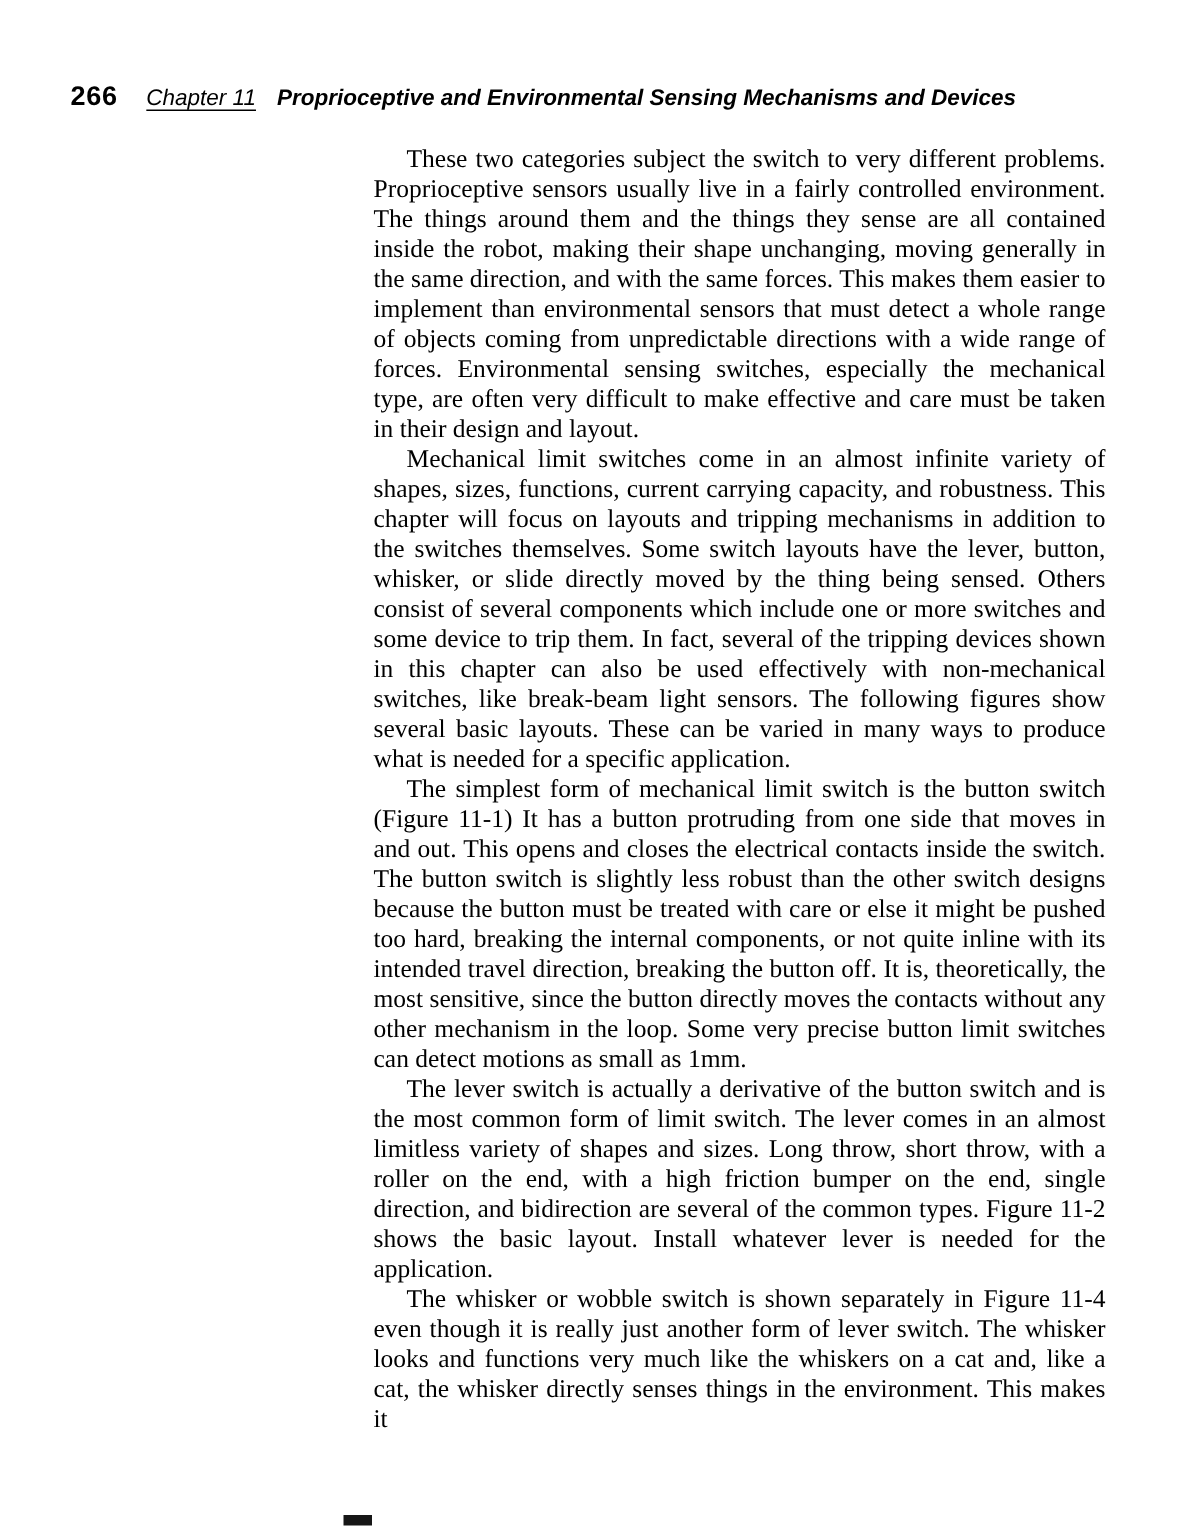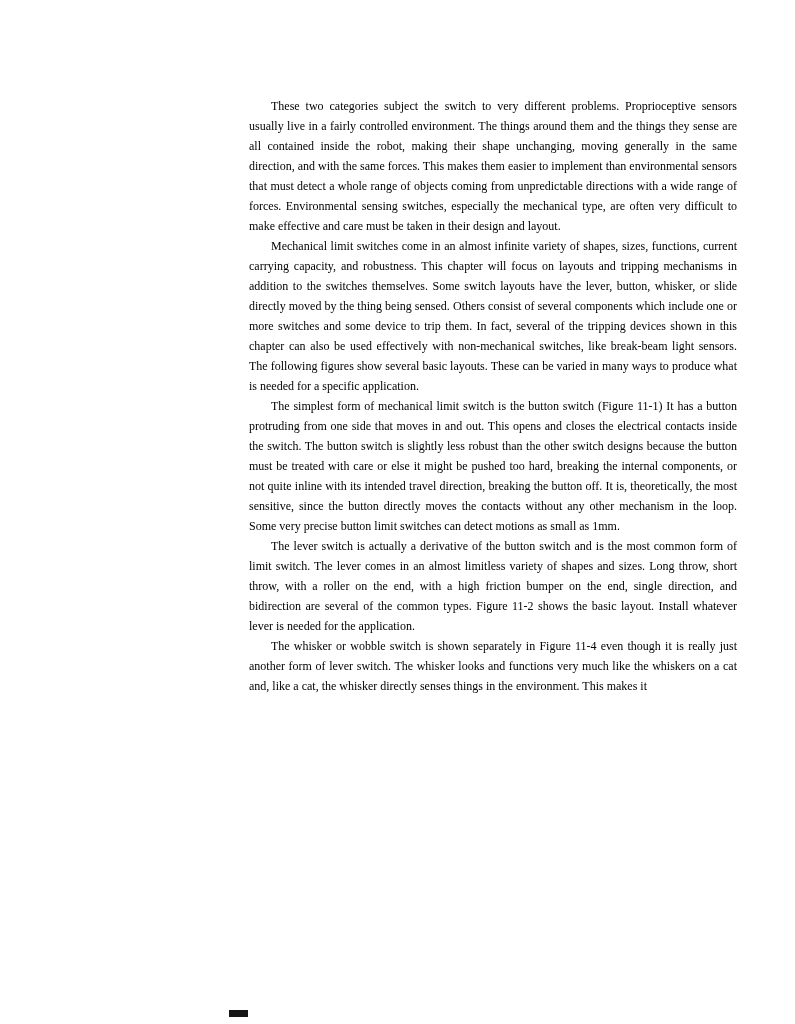--- a/index.html
+++ b/index.html
@@ -41,41 +41,46 @@
     font-style: italic;
     font-weight: 700;
   }
   .text-block {
     position: absolute;
     left: 249px;
     top: 96px;
     width: 488px;
   }
   .text-block p {
-    font-size: 12px;
+    font-size: 17px;
     line-height: 20px;
     text-align: justify;
     text-justify: inter-word;
     text-indent: 22px;
     margin: 0;
   }
   .scan-artifact {
     position: absolute;
     left: 229px;
     top: 1010px;
     width: 19px;
     height: 7px;
     background: #161616;
   }
 </style>
 </head>
 <body>
 
 <div class="page">
 
+  <div class="running-header">
+    <span class="page-number">266</span>
+    <span class="chapter-label">Chapter 11</span>
+    <span class="chapter-title">Proprioceptive and Environmental Sensing Mechanisms and Devices</span>
+  </div>
 
   <div class="text-block">
     <p>These two categories subject the switch to very different problems. Proprioceptive sensors usually live in a fairly controlled environment. The things around them and the things they sense are all contained inside the robot, making their shape unchanging, moving generally in the same direction, and with the same forces. This makes them easier to implement than environmental sensors that must detect a whole range of objects coming from unpredictable directions with a wide range of forces. Environmental sensing switches, especially the mechanical type, are often very difficult to make effective and care must be taken in their design and layout.</p>
     <p>Mechanical limit switches come in an almost infinite variety of shapes, sizes, functions, current carrying capacity, and robustness. This chapter will focus on layouts and tripping mechanisms in addition to the switches themselves. Some switch layouts have the lever, button, whisker, or slide directly moved by the thing being sensed. Others consist of several components which include one or more switches and some device to trip them. In fact, several of the tripping devices shown in this chapter can also be used effectively with non-mechanical switches, like break-beam light sensors. The following figures show several basic layouts. These can be varied in many ways to produce what is needed for a specific application.</p>
     <p>The simplest form of mechanical limit switch is the button switch (Figure 11-1) It has a button protruding from one side that moves in and out. This opens and closes the electrical contacts inside the switch. The button switch is slightly less robust than the other switch designs because the button must be treated with care or else it might be pushed too hard, breaking the internal components, or not quite inline with its intended travel direction, breaking the button off. It is, theoretically, the most sensitive, since the button directly moves the contacts without any other mechanism in the loop. Some very precise button limit switches can detect motions as small as 1mm.</p>
     <p>The lever switch is actually a derivative of the button switch and is the most common form of limit switch. The lever comes in an almost limitless variety of shapes and sizes. Long throw, short throw, with a roller on the end, with a high friction bumper on the end, single direction, and bidirection are several of the common types. Figure 11-2 shows the basic layout. Install whatever lever is needed for the application.</p>
     <p>The whisker or wobble switch is shown separately in Figure 11-4 even though it is really just another form of lever switch. The whisker looks and functions very much like the whiskers on a cat and, like a cat, the whisker directly senses things in the environment. This makes it</p>
   </div>
 
   <div class="scan-artifact"></div>

